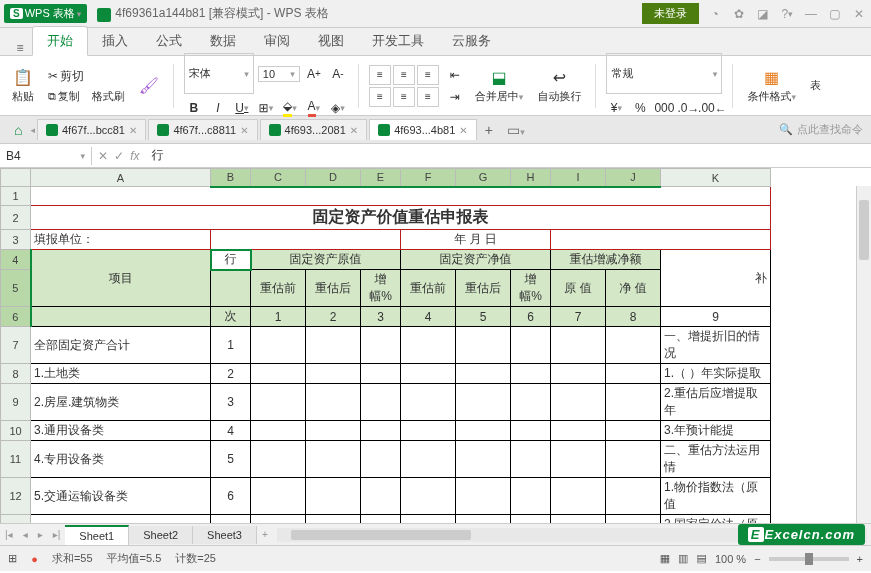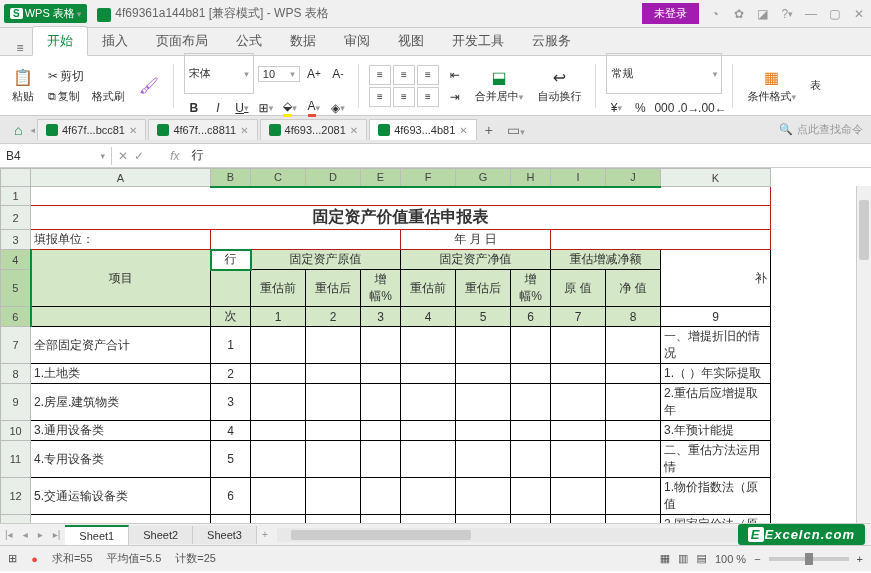--- a/index.html
+++ b/index.html
@@ -5,21 +5,21 @@
 * { margin: 0; padding: 0; box-sizing: border-box; font-family: "Microsoft YaHei", sans-serif; }
 body { background: #fff; font-size: 12px; color: #333; width: 871px; height: 573px; overflow: hidden; position: relative; }
 
 
 .titlebar { height: 28px; background: #f0f0f0; display: flex; align-items: center; padding: 0 4px; border-bottom: 1px solid #ccc; }
 .wps-logo { background: #0a8a3a; color: #fff; padding: 2px 6px; font-size: 11px; border-radius: 2px; display: flex; align-items: center; gap: 2px; }
 .wps-logo-s { background: #fff; color: #0a8a3a; padding: 0 3px; border-radius: 2px; font-weight: bold; font-size: 10px; }
 .title-text { margin-left: 10px; color: #666; font-size: 12px; display: flex; align-items: flex-end; gap: 4px; }
 .title-doc-icon { width: 14px; height: 14px; background: #0a8a3a; border-radius: 2px; display: inline-block; }
 .title-right { margin-left: auto; display: flex; align-items: center; gap: 8px; }
-.login-btn { background: #a21caf; color: #fff; padding: 3px 12px; font-size: 11px; }
+.login-btn { background: #4d7c0f; color: #fff; padding: 3px 12px; font-size: 11px; }
 .title-icon { width: 16px; height: 16px; color: #999; cursor: pointer; display: flex; align-items: center; justify-content: center; }
 .dropdown-arrow{ font-size:9px; color:#999;}
 
 
 .menubar { height: 28px; background: #f0f0f0; display: flex; align-items: flex-end; padding: 0 8px; border-bottom: 1px solid #ccc; }
 .burger { width: 24px; text-align: center; color: #666; }
 .menu-tab { padding: 5px 14px; color: #555; font-size: 13px; cursor: pointer; }
 .menu-tab.active { background: #fff; color: #0a8a3a; border: 1px solid #ccc; border-bottom: 1px solid #fff; margin-bottom: -1px; border-radius: 3px 3px 0 0; }
 
 
@@ -45,21 +45,21 @@
 .home-icon { color: #0a8a3a; font-size: 14px; padding: 0 6px; }
 .file-tab { background: #f0f0f0; padding: 4px 8px; font-size: 11px; display: flex; align-items: center; gap: 4px; border: 1px solid #ccc; border-bottom: none; cursor: pointer; }
 .file-tab.active { background: #fff; }
 .file-tab-icon { width: 12px; height: 12px; background: #0a8a3a; border-radius: 2px; }
 .close-x { color: #999; font-size: 10px; }
 .search-box { margin-left: auto; display: flex; align-items: center; gap: 4px; color: #999; font-size: 11px; }
 .plus-tab { padding: 2px 6px; color: #666; font-size: 14px; cursor: pointer; }
 
 
 .formula-bar { height: 24px; display: flex; align-items: center; border-bottom: 1px solid #ccc; background: #fff; }
-.name-box { width: 112px; padding: 2px 6px; border-right: 1px solid #ccc; font-size: 12px; display:flex; justify-content:space-between; align-items:center;}
+.name-box { width: 92px; padding: 2px 6px; border-right: 1px solid #ccc; font-size: 12px; display:flex; justify-content:space-between; align-items:center;}
 .fx-area { display: flex; align-items: center; padding: 0 6px; gap: 6px; color: #999; }
 .fx-input { flex: 1; padding: 2px 6px; font-size: 12px; }
 
 
 .sheet-area { position: relative; height: 355px; overflow: hidden; background: #fff; }
 .grid-table { border-collapse: collapse; table-layout: fixed; }
 .col-head { background: #e8eee8; border: 1px solid #bbb; text-align: center; font-size: 11px; color: #444; height: 18px; font-weight: normal; }
 .col-head.sel { background: #b8d8a8; border-bottom: 2px solid #0a8a3a; }
 .row-head { background: #e8eee8; border: 1px solid #bbb; text-align: center; font-size: 11px; color: #444; width: 30px; font-weight: normal; }
 .row-head.sel { background: #b8d8a8; border-right: 2px solid #0a8a3a; }
@@ -111,21 +111,20 @@
     <span class="title-icon">—</span>
     <span class="title-icon">▢</span>
     <span class="title-icon">✕</span>
   </div>
 </div>
 
 <div class="menubar">
   <div class="burger">≡</div>
   <div class="menu-tab active">开始</div>
   <div class="menu-tab">插入</div>
-  <div class="menu-tab">页面布局</div>
   <div class="menu-tab">公式</div>
   <div class="menu-tab">数据</div>
   <div class="menu-tab">审阅</div>
   <div class="menu-tab">视图</div>
   <div class="menu-tab">开发工具</div>
   <div class="menu-tab">云服务</div>
 </div>
 
 <div class="ribbon">
   <div class="ribbon-btn-big">
@@ -259,21 +258,21 @@
 </div>
 
 <div class="formula-bar">
   <div class="name-box">
       <span>B4</span>
       <span class="dropdown-arrow">▾</span>
     </div>
   <div class="fx-area">
     <span>✕</span>
     <span>✓</span>
-    <span style="font-style:italic;margin-left:20px;">fx</span>
+    <span style="font-style:italic;">fx</span>
   </div>
   <div class="fx-input">行</div>
 </div>
 
 <div class="sheet-area">
 <table class="grid-table" id="grid">
       <colgroup>
         <col style="width:30px">
         <col style="width:180px">
         <col style="width:40px">

